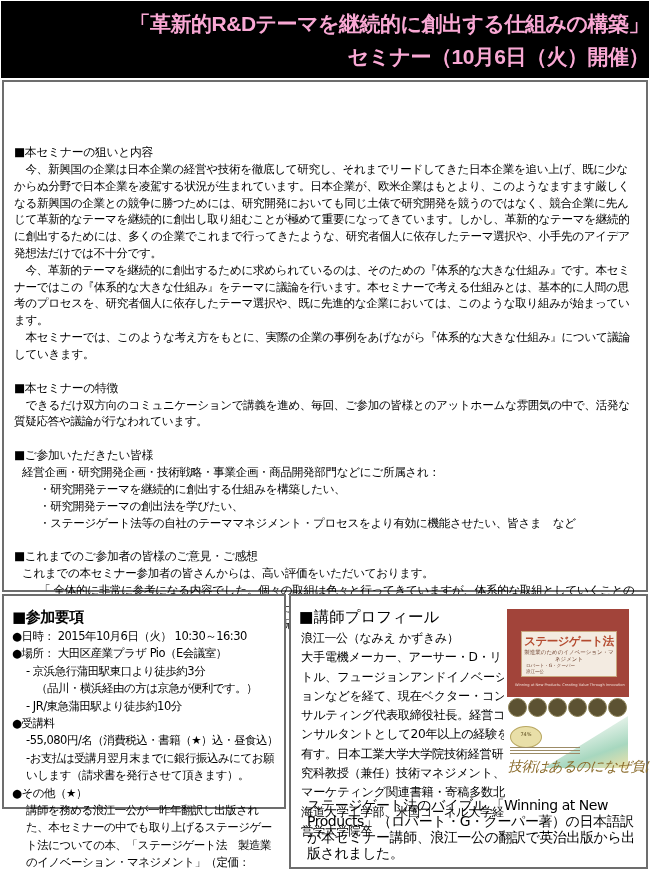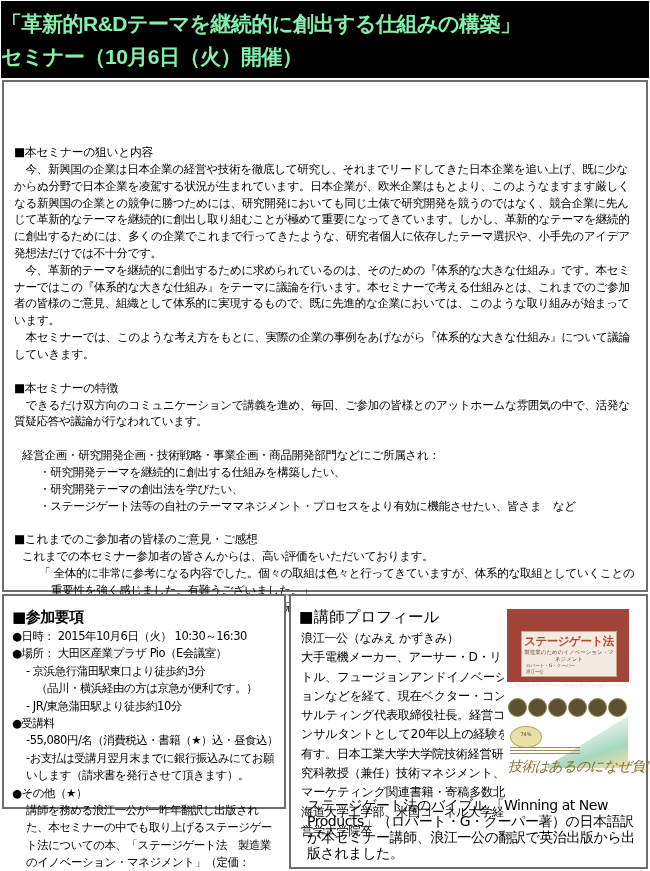--- a/index.html
+++ b/index.html
@@ -1,21 +1,21 @@
 <!DOCTYPE html>
 <html><head>
 <meta charset="utf-8">
 <style>
   * { box-sizing: border-box; margin: 0; padding: 0; }
   html, body { width: 650px; height: 871px; background: #ffffff; overflow: hidden; }
   body { font-family: "DejaVu Sans", "Liberation Sans", sans-serif; color: #000; position: relative; }
 
   .banner {
     position: absolute; left: 1px; top: 1px; width: 648px; height: 77px;
-    background: #000; color: #86efac; text-align: left;
+    background: #000; color: #f9a8d4; text-align: right;
     font-weight: bold; font-family: "Liberation Sans", "DejaVu Sans", sans-serif;
   }
   .banner .l1 { font-size: 21px; line-height: 24px; padding-top: 11px; letter-spacing: -0.5px; }
   .banner .l2 { font-size: 21px; line-height: 24px; padding-top: 9px; letter-spacing: -0.5px; }
 
   .main-box {
     position: absolute; left: 2px; top: 80px; width: 646px; height: 512px;
     border: 2px solid #6d6d6d; background: #fff;
     padding: 21px 8px 0 10px;
     font-size: 11.6px; line-height: 16.8px; letter-spacing: -0.35px;
@@ -55,21 +55,21 @@
   .book-note {
     position: absolute; left: 16px; top: 201px; width: 340px;
     font-size: 14px; line-height: 16px; letter-spacing: -0.45px;
   }
 
   .book {
     position: absolute; left: 213px; top: 12px; width: 126px; height: 167px;
     background: #fff;
   }
   .book .cover-top {
-    position: absolute; left: 3px; top: 1px; width: 122px; height: 73px;
+    position: absolute; left: 3px; top: 1px; width: 122px; height: 88px;
     background: #a2443a;
     padding-left: 8px;
   }
   .book .label {
     position: absolute; left: 14px; top: 22px; width: 96px; height: 46px;
     background: #f3ebe1; border: 1px solid #c9a67e;
   }
   .book .label .t { color: #b44a2f; font-size: 11.5px; font-weight: bold; text-align: center; line-height: 15px; padding-top: 2px; letter-spacing: -0.5px; font-family: "DejaVu Serif", serif; }
   .book .label .s { color: #6a3d2a; font-size: 5.5px; text-align: center; line-height: 7px; }
   .book .label .a { color: #6a3d2a; font-size: 4.5px; line-height: 6px; padding-left: 4px; }
@@ -100,28 +100,29 @@
 <body>
 
 <div class="banner">
   <div class="l1">「革新的R&amp;Dテーマを継続的に創出する仕組みの構築」</div>
   <div class="l2">セミナー（10月6日（火）開催）</div>
 </div>
 
 <div class="main-box">
   <div class="sec-head plain">■本セミナーの狙いと内容</div>
   <p class="para">今、新興国の企業は日本企業の経営や技術を徹底して研究し、それまでリードしてきた日本企業を追い上げ、既に少なからぬ分野で日本企業を凌駕する状況が生まれています。日本企業が、欧米企業はもとより、このようなますます厳しくなる新興国の企業との競争に勝つためには、研究開発においても同じ土俵で研究開発を競うのではなく、競合企業に先んじて革新的なテーマを継続的に創出し取り組むことが極めて重要になってきています。しかし、革新的なテーマを継続的に創出するためには、多くの企業でこれまで行ってきたような、研究者個人に依存したテーマ選択や、小手先のアイデア発想法だけでは不十分です。</p>
-  <p class="para">今、革新的テーマを継続的に創出するために求められているのは、そのための『体系的な大きな仕組み』です。本セミナーではこの『体系的な大きな仕組み』をテーマに議論を行います。本セミナーで考える仕組みとは、これまでのご参加者の皆様のご意見、組織として体系的に実現するもので、既に先進的な企業においては、このような取り組みが始まっています。</p>
+  <p class="para">今、革新的テーマを継続的に創出するために求められているのは、そのための『体系的な大きな仕組み』です。本セミナーではこの『体系的な大きな仕組み』をテーマに議論を行います。本セミナーで考える仕組みとは、基本的に人間の思考のプロセスを、研究者個人に依存したテーマ選択や、既に先進的な企業においては、このような取り組みが始まっています。</p>
   <p class="para">本セミナーでは、このような考え方をもとに、実際の企業の事例をあげながら『体系的な大きな仕組み』について議論していきます。</p>
   <div class="gap"></div>
 
   <div class="sec-head">■本セミナーの特徴</div>
   <p class="para">できるだけ双方向のコミュニケーションで講義を進め、毎回、ご参加の皆様とのアットホームな雰囲気の中で、活発な質疑応答や議論が行なわれています。</p>
   <div class="gap"></div>
 
+  <div class="sec-head">■ご参加いただきたい皆様</div>
   <div class="indent1">経営企画・研究開発企画・技術戦略・事業企画・商品開発部門などにご所属され：</div>
   <div class="bullet">・研究開発テーマを継続的に創出する仕組みを構築したい、</div>
   <div class="bullet">・研究開発テーマの創出法を学びたい、</div>
   <div class="bullet">・ステージゲート法等の自社のテーママネジメント・プロセスをより有効に機能させたい、皆さま　など</div>
   <div class="gap"></div>
 
   <div class="sec-head">■これまでのご参加者の皆様のご意見・ご感想</div>
   <div class="indent1">これまでの本セミナー参加者の皆さんからは、高い評価をいただいております。</div>
   <div class="quote">
     <span class="q">「 全体的に非常に参考になる内容でした。個々の取組は色々と行ってきていますが、体系的な取組としていくことの重要性を強く感じました。有難うございました。」</span>

